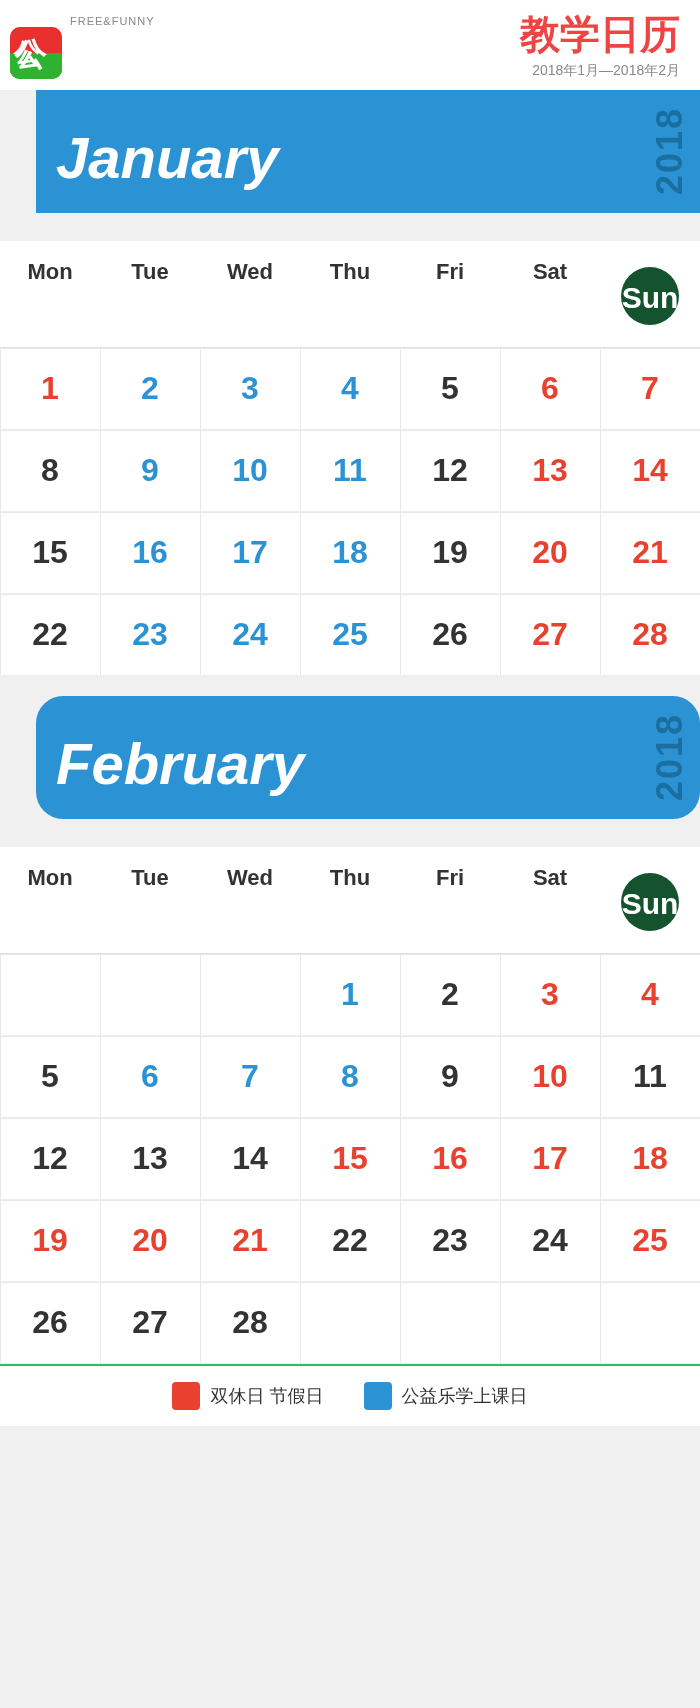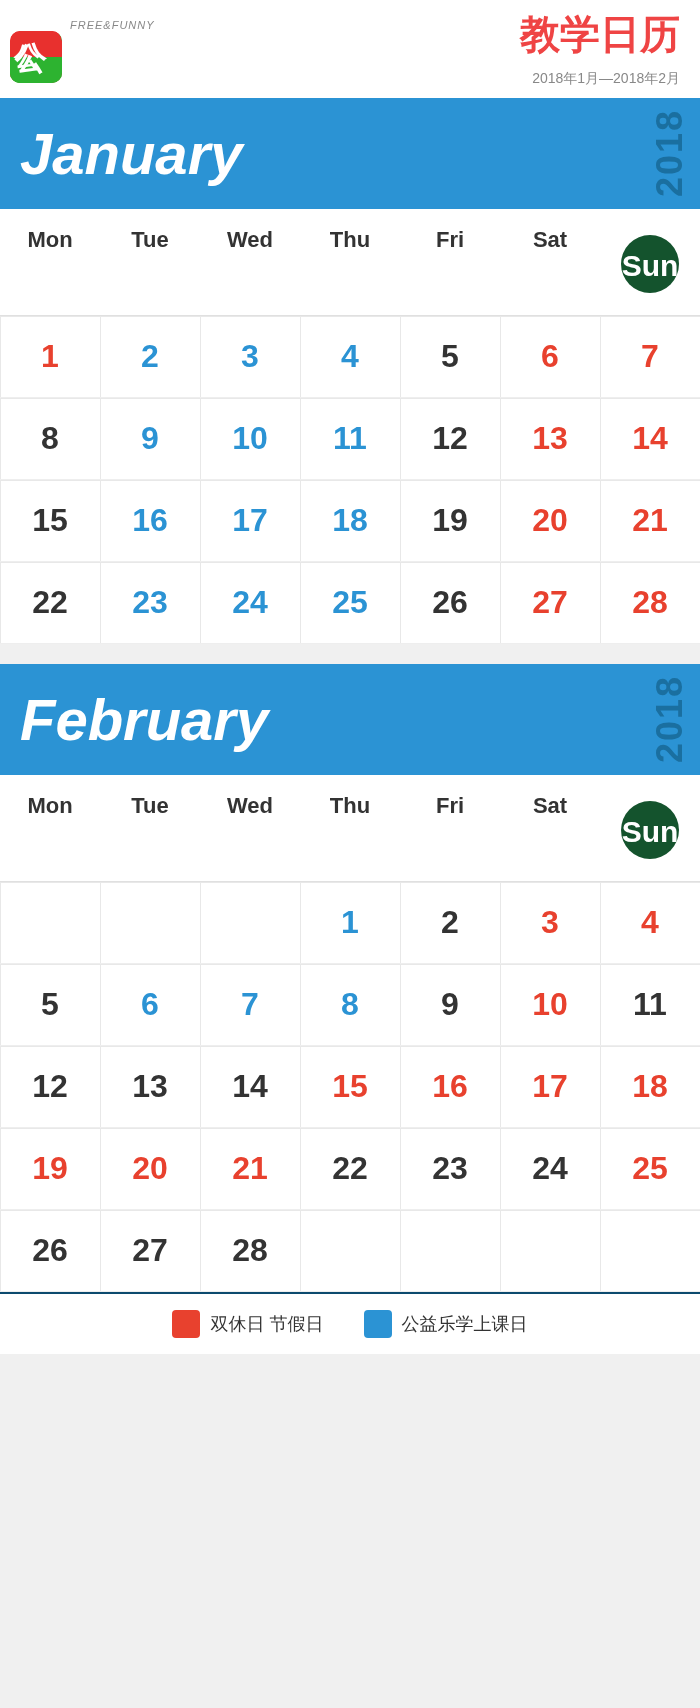--- a/index.html
+++ b/index.html
@@ -20,21 +20,20 @@
     .logo-area {
       display: flex;
       flex-direction: column;
       align-items: flex-start;
     }
     .logo-funny {
       font-size: 11px;
       color: #888;
       margin-left: 60px;
       letter-spacing: 1px;
-      font-style: italic;
     }
     .logo-main {
       display: flex;
       align-items: center;
     }
     .logo-icon {
       width: 52px;
       height: 52px;
       background: linear-gradient(135deg, #e8302e 50%, #2db330 50%);
       border-radius: 10px;
@@ -60,31 +59,32 @@
     }
     .title-cn {
       font-size: 40px;
       font-weight: bold;
       color: #ef4444;
       line-height: 1;
     }
     .title-date {
       font-size: 14px;
       color: #888;
-      margin-top: 16px;
+      margin-top: 8px;
     }
 
     
     .month-header {
       background: #2b93d4;
-      padding: 22px 0 22px 20px;
+      padding: 34px 0 22px 20px;
       display: flex;
       align-items: center;
       position: relative;
       overflow: hidden;
+      margin-left: 36px;
     }
     .month-name {
       font-size: 58px;
       font-weight: bold;
       color: white;
       font-style: italic;
     }
     .year-rotated {
       position: absolute;
       right: 0;
@@ -101,20 +101,21 @@
       color: #1a6fa0;
       writing-mode: vertical-rl;
       text-orientation: mixed;
       transform: rotate(180deg);
       letter-spacing: 2px;
     }
 
     
     .calendar {
       background: white;
+      margin-top: 28px;
     }
     .day-headers {
       display: grid;
       grid-template-columns: repeat(7, 1fr);
       background: white;
       border-bottom: 1px solid #e0e0e0;
     }
     .day-header {
       text-align: center;
       padding: 18px 0 14px;
@@ -158,21 +159,21 @@
     .day-cell.empty { }
 
     
     .legend {
       background: white;
       display: flex;
       align-items: center;
       justify-content: center;
       gap: 40px;
       padding: 16px 20px;
-      border-top: 2px solid #0c4a6e;
+      border-top: 2px solid #22c55e;
     }
     .legend-item {
       display: flex;
       align-items: center;
       gap: 10px;
     }
     .legend-color {
       width: 28px;
       height: 28px;
       border-radius: 4px;
@@ -271,21 +272,21 @@
     <div class="day-cell blue">23</div>
     <div class="day-cell blue">24</div>
     <div class="day-cell blue">25</div>
     <div class="day-cell">26</div>
     <div class="day-cell orange">27</div>
     <div class="day-cell orange">28</div>
   </div>
 
 </div>
 
-<div class="month-header" style="margin-top:20px;">
+<div class="month-header" style="margin-top:20px;border-radius:27px;">
   <div class="month-name">February</div>
   <div class="year-rotated">
     <div class="year-text">2018</div>
   </div>
 </div>
 
 <div class="calendar">
   <div class="day-headers">
     <div class="day-header">Mon</div>
     <div class="day-header">Tue</div>

